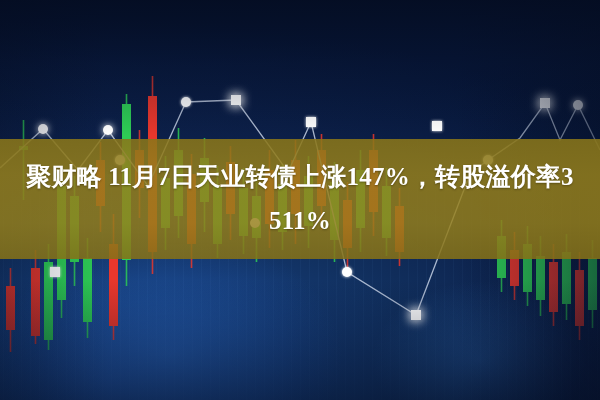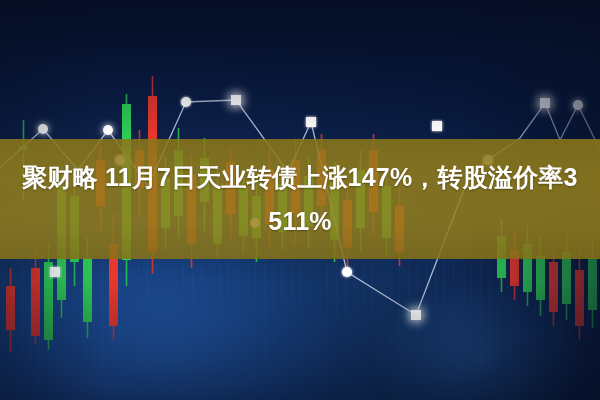--- a/index.html
+++ b/index.html
@@ -5,21 +5,21 @@
   html, body {
     margin: 0;
     padding: 0;
     background: #000;
   }
   #stage {
     position: relative;
     width: 600px;
     height: 400px;
     overflow: hidden;
-    font-family: Liberation Sans, sans-serif;
+    font-family: Liberation Serif, serif;
     background: #0a1b3d;
   }
 
   
   .bg-base {
     position: absolute;
     inset: 0;
     background:
       radial-gradient(120% 90% at 18% 95%, #1b4a93 0%, #16407f 22%, #11305f 45%, #0c2049 68%, #07173a 100%),
       linear-gradient(180deg, #0a1c41 0%, #0c2049 40%, #0a1b3f 100%);

